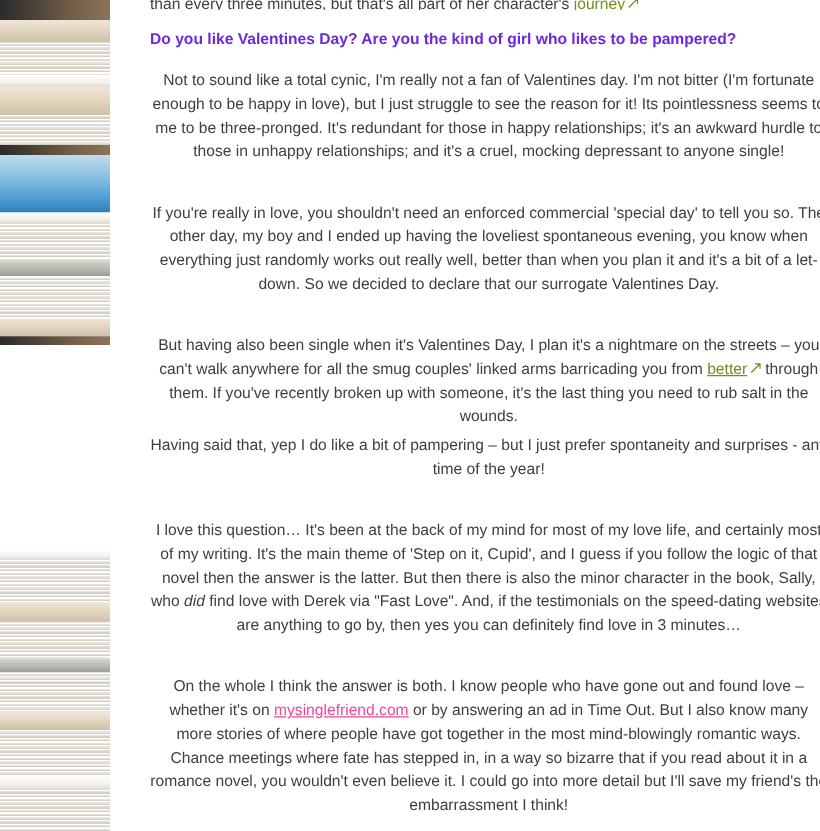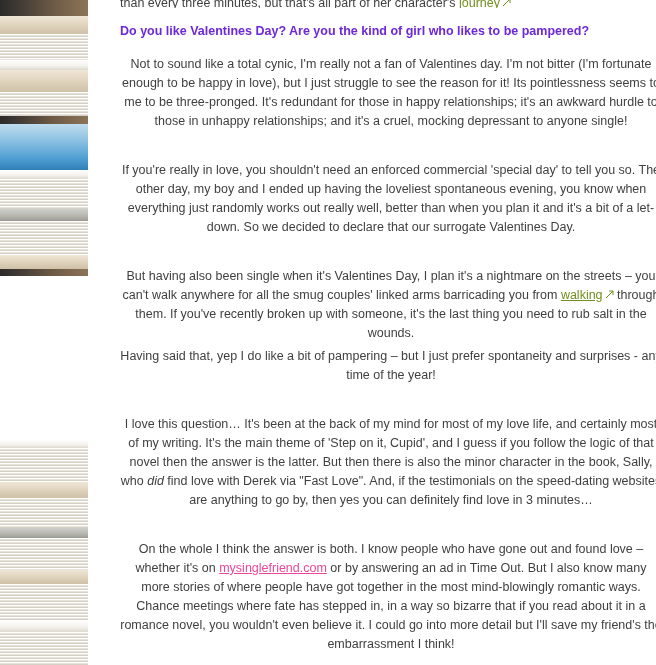--- a/index.html
+++ b/index.html
@@ -196,21 +196,21 @@
     </div>
 
     <div class="flow">
 
       <p class="q blk">Do you like Valentines Day? Are you the kind of girl who likes to be pampered?</p>
 
       <p class="para blk-wide">Not to sound like a total cynic, I'm really not a fan of Valentines day. I'm not bitter (I'm fortunate enough to be happy in love), but I just struggle to see the reason for it! Its pointlessness seems to me to be three-pronged. It's redundant for those in happy relationships; it's an awkward hurdle to those in unhappy relationships; and it's a cruel, mocking depressant to anyone single!</p>
 
       <p class="para blk-wide" style="margin-top:16px;">If you're really in love, you shouldn't need an enforced commercial 'special day' to tell you so. The other day, my boy and I ended up having the loveliest spontaneous evening, you know when everything just randomly works out really well, better than when you plan it and it's a bit of a let-down. So we decided to declare that our surrogate Valentines Day.</p>
 
-      <p class="para blk-tight" style="margin-top:24px;"><span>But having also been single when it's Valentines Day, I plan it's a nightmare on the streets – you can't walk anywhere for all the smug couples' linked arms barricading you from </span><span class="link-green">walking</span><span class="ext-icon"><svg width="9" height="9" viewBox="0 0 9 9">
+      <p class="para blk-tight" style="margin-top:24px;"><span>But having also been single when it's Valentines Day, I plan it's a nightmare on the streets – you can't walk anywhere for all the smug couples' linked arms barricading you from </span><span class="link-green">better</span><span class="ext-icon"><svg width="9" height="9" viewBox="0 0 9 9">
               <path d="M1 8 L8 1 M4 1 H8 V5" stroke="#6f8f1e" stroke-width="1" fill="none"></path>
             </svg></span><span> through them. If you've recently broken up with someone, it's the last thing you need to rub salt in the wounds.</span></p>
 
       <p class="para blk-wide">Having said that, yep I do like a bit of pampering – but I just prefer spontaneity and surprises - any time of the year!</p>
 
 
       <p class="para blk-wide"><span>I love this question… It's been at the back of my mind for most of my love life, and certainly most of my writing. It's the main theme of 'Step on it, Cupid', and I guess if you follow the logic of that novel then the answer is the latter. But then there is also the minor character in the book, Sally, who </span><em>did</em><span> find love with Derek via "Fast Love". And, if the testimonials on the speed-dating websites are anything to go by, then yes you can definitely find love in 3 minutes…</span></p>
 
       <p class="para" style="margin-top:14px;"><span>On the whole I think the answer is both. I know people who have gone out and found love – whether it's on </span><span class="link">mysinglefriend.com</span><span> or by answering an ad in Time Out. But I also know many more stories of where people have got together in the most mind-blowingly romantic ways. Chance meetings where fate has stepped in, in a way so bizarre that if you read about it in a romance novel, you wouldn't even believe it. I could go into more detail but I'll save my friend's the embarrassment I think!</span></p>
 

